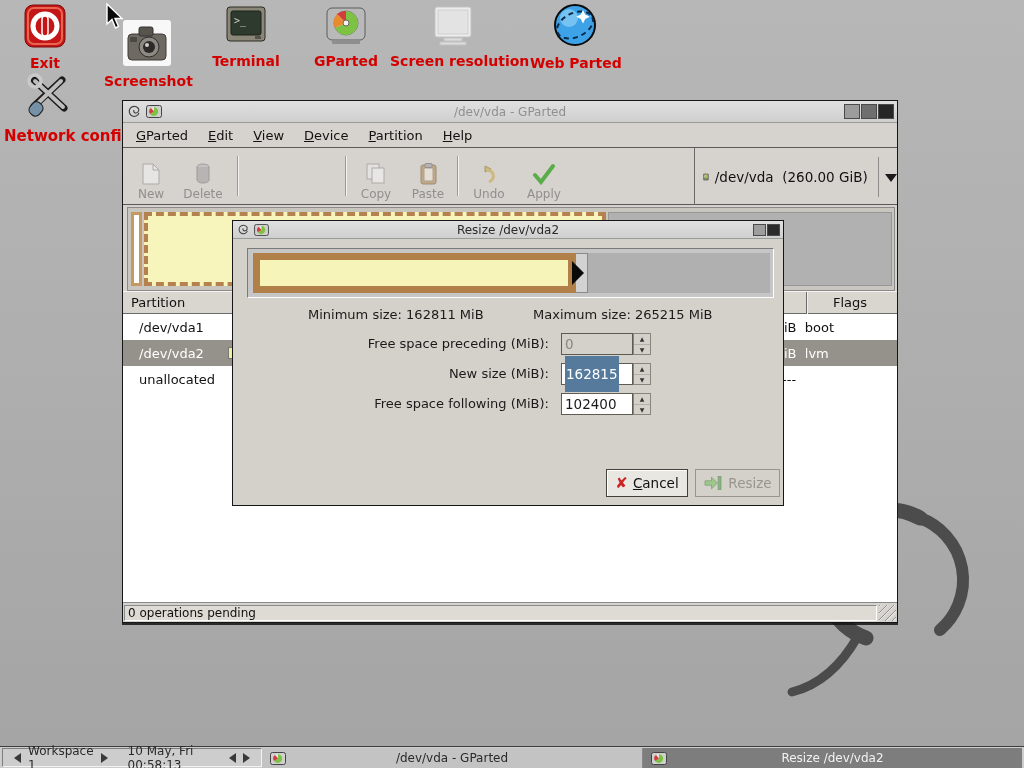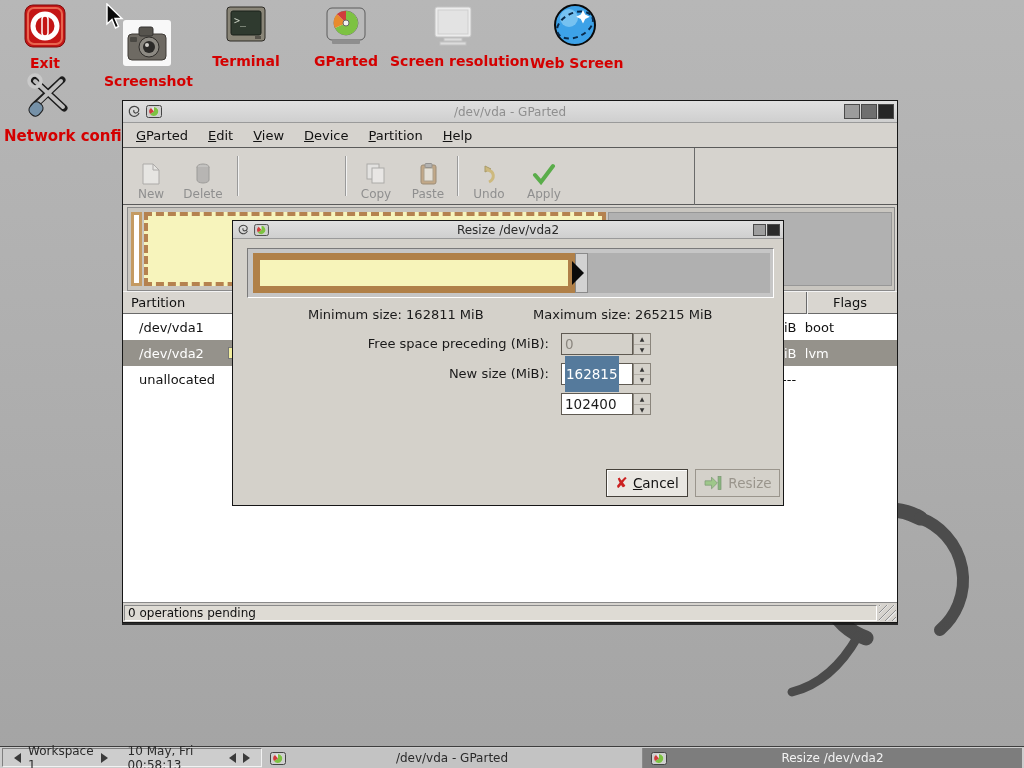--- a/index.html
+++ b/index.html
@@ -185,21 +185,21 @@
   <div class="lbl">Screen resolution</div>
 </div>
 
 <div class="dicon" style="left:530px;top:2px;width:90px;">
   <svg width="46" height="46" viewBox="0 0 46 46">
     <circle cx="23" cy="23" r="20" fill="#3da2e8" stroke="#0a0a0a" stroke-width="2"></circle>
     <circle cx="17" cy="16" r="9" fill="#8fd0f5" opacity="0.7"></circle>
     <ellipse cx="23" cy="23" rx="19" ry="12" fill="none" stroke="#0a2a4a" stroke-width="2" stroke-dasharray="5 4" transform="rotate(-25 23 23)"></ellipse>
     <path d="M31 8 l2.2 4.6 4.6 2.2 -4.6 2.2 -2.2 4.6 -2.2 -4.6 -4.6 -2.2 4.6 -2.2 Z" fill="#ffffff"></path>
   </svg>
-  <div class="lbl">Web Screen</div>
+  <div class="lbl">Web Parted</div>
 </div>
 
 <div class="dicon small" style="left:4px;top:70px;width:88px;">
   <svg width="52" height="50" viewBox="0 0 52 50">
     <g stroke="#1c1c1c" stroke-width="7" stroke-linecap="round">
       <line x1="12" y1="10" x2="42" y2="38"></line>
       <line x1="40" y1="10" x2="12" y2="36"></line>
     </g>
     <g stroke="#bdbdbd" stroke-width="4" stroke-linecap="round">
       <line x1="13" y1="11" x2="41" y2="37"></line>
@@ -293,20 +293,32 @@
     </div>
     <div class="toolbtn" style="left:396px;width:50px;">
       <div class="ticon">
         <svg width="24" height="22" viewBox="0 0 24 22" opacity="0.9">
             <path d="M3 12 L9 19 L21 3" fill="none" stroke="#4da93c" stroke-width="4" stroke-linecap="round"></path>
           </svg>
       </div>
         <span>Apply</span>
     </div>
     <div class="tool-vline" style="left:571px;"></div>
+    <div class="devcombo">
+      <svg width="22" height="26" viewBox="0 0 22 26" style="margin-left:8px;">
+        <rect x="1" y="1" width="20" height="24" rx="3" fill="#7a7a74" stroke="#3c3c3a"></rect>
+        <circle cx="11" cy="11" r="8" fill="#c9c9c9" stroke="#555"></circle>
+        <path d="M11 11 L11 3 A8 8 0 1 1 4 15 Z" fill="#7dc242"></path>
+        <circle cx="11" cy="11" r="2.4" fill="#efefef" stroke="#555"></circle>
+        <path d="M13 3 L10 11 L15 9 L11 17" fill="none" stroke="#e8c32d" stroke-width="1.8"></path>
+      </svg>
+      <span class="dtext">/dev/vda  (260.00 GiB)</span>
+      <div class="cline"></div>
+      <div class="arrow"></div>
+    </div>
   </div>
 
   <div class="diskpanel">
     <div class="p-vda1"></div>
     <div class="p-vda2"></div>
     <div class="p-unalloc"></div>
   </div>
 
   <div class="thead">
     <span style="position:absolute;left:8px;top:3px;">Partition</span>
@@ -382,20 +394,21 @@
     <span class="flabel">New size (MiB):</span>
     <div class="entry">
         <span class="selspan">162815</span>
       </div>
     <div class="spin">
         <div>▲</div>
         <div>▼</div>
       </div>
   </div>
   <div class="frow" style="top:172px;left:0;width:552px;">
+    <span class="flabel">Free space following (MiB):</span>
     <div class="entry">
         <span>102400</span>
       </div>
     <div class="spin">
         <div>▲</div>
         <div>▼</div>
       </div>
   </div>
 
   <div class="dbtn cancel">

